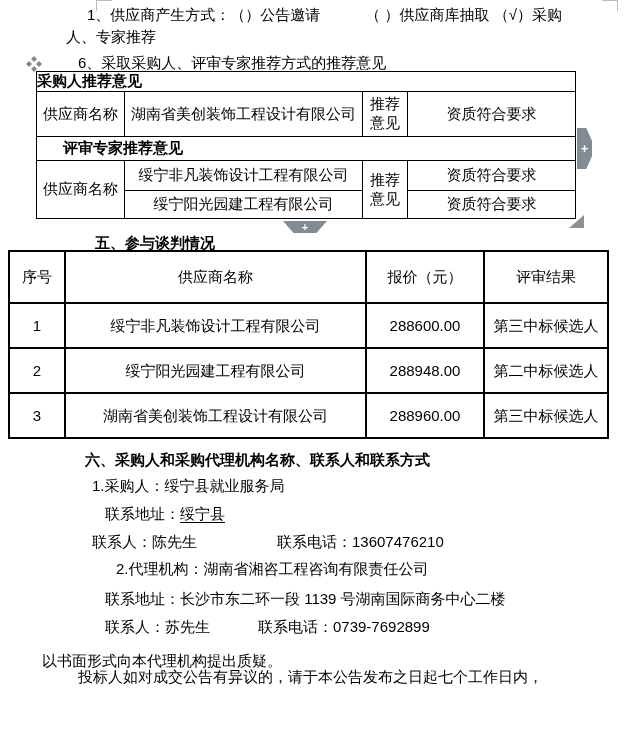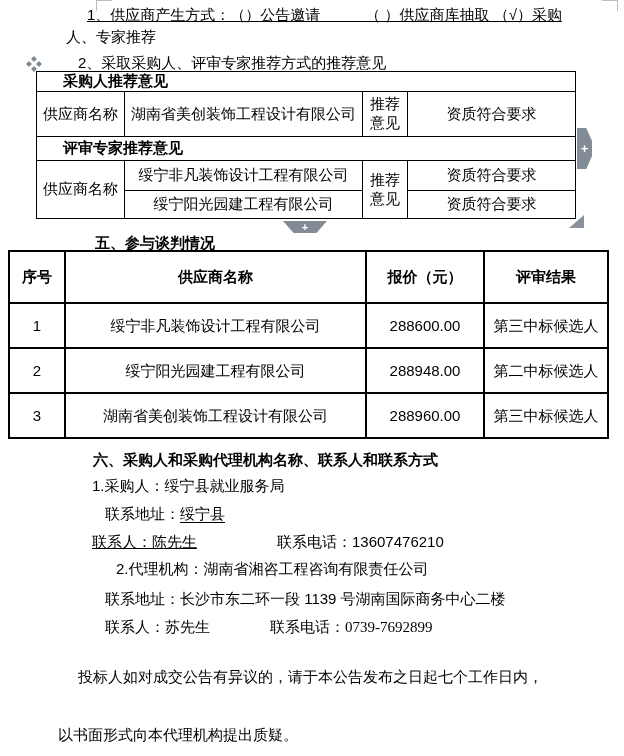--- a/index.html
+++ b/index.html
@@ -23,21 +23,21 @@
   
   table { border-collapse:collapse; table-layout:fixed; position:absolute; background:#fff; }
   td { vertical-align:middle; text-align:center; overflow:hidden; }
 
   #table1 { left:36px; top:71px; width:539px; }
   #table1 td { border:1.5px solid #000; font-size:15px; line-height:1.25; }
   #table1 td.sec { text-align:left; font-weight:bold; }
 
   #table2 { left:8px; top:250px; width:599px; }
   #table2 td { border:2px solid #000; font-size:15px; line-height:1.3; }
-  #table2 .hd { font-weight:bold; }
+  #table2 .hd { font-weight:normal; }
 
   .underline { text-decoration:underline; text-underline-offset:3px; }
 
   
   .handle { position:absolute; background:#828c96; color:#fff; display:flex; align-items:center; justify-content:center; cursor:pointer; }
   #right-plus {
     left:577px; top:128px; width:15px; height:41px;
     clip-path:polygon(0 0, 62% 0, 100% 32%, 100% 68%, 62% 100%, 0 100%);
     font-size:13px; font-weight:bold; line-height:1;
   }
@@ -52,23 +52,23 @@
     cursor:nwse-resize;
   }
   #move-handle { position:absolute; left:26px; top:56px; width:16px; height:16px; cursor:move; }
 </style>
 </head>
 <body>
 
 <div class="corner tl"></div>
 <div class="corner tr"></div>
 
-<div class="abs" style="left:87px; top:6px;text-decoration:underline;">1、供应商产生方式：（）公告邀请　　　（ ）供应商库抽取 （√）采购</div>
+<div class="abs" style="left:87px; top:6px;">1、供应商产生方式：（）公告邀请　　　（ ）供应商库抽取 （√）采购</div>
 <div class="abs" style="left:66px; top:28px;">人、专家推荐</div>
-<div class="abs" style="left:78px; top:54px;">2、采取采购人、评审专家推荐方式的推荐意见</div>
+<div class="abs" style="left:78px; top:54px;">6、采取采购人、评审专家推荐方式的推荐意见</div>
 
 <div id="move-handle">
   <svg width="16" height="16" viewBox="0 0 16 16">
     <g fill="#7f8992">
       <path d="M8 0 L11 3 L8 6 L5 3 Z"></path>
       <path d="M0 8 L3 5 L6 8 L3 11 Z"></path>
       <path d="M16 8 L13 5 L10 8 L13 11 Z"></path>
       <path d="M8 16 L11 13 L8 10 L5 13 Z"></path>
     </g>
   </svg>
@@ -76,21 +76,21 @@
 
 <table id="table1">
   <colgroup>
       <col style="width:88px">
       <col style="width:238px">
       <col style="width:45px">
       <col style="width:168px">
     </colgroup>
   <tbody>
       <tr style="height:20px">
-    <td colspan="4" class="sec" style="padding-left:26px;">采购人推荐意见</td>
+    <td colspan="4" class="sec" style="padding-left:0;">采购人推荐意见</td>
   </tr>
   <tr style="height:45px">
     <td>供应商名称</td>
     <td>湖南省美创装饰工程设计有限公司</td>
     <td style="white-space:normal;">推荐意见</td>
     <td>资质符合要求</td>
   </tr>
   <tr style="height:24px">
     <td colspan="4" class="sec" style="padding-left:26px;">评审专家推荐意见</td>
   </tr>
@@ -145,28 +145,28 @@
   </tr>
   <tr style="height:45px">
     <td>3</td>
     <td>湖南省美创装饰工程设计有限公司</td>
     <td>288960.00</td>
     <td>第三中标候选人</td>
   </tr>
 </tbody>
   </table>
 
-<div class="abs bold" style="left:93px; top:451px;">六、采购人和采购代理机构名称、联系人和联系方式</div>
+<div class="abs bold" style="left:85px; top:451px;">六、采购人和采购代理机构名称、联系人和联系方式</div>
 
 <div class="abs" style="left:92px; top:477px;">1.采购人：绥宁县就业服务局</div>
 <div class="abs" style="left:105px; top:505px;">
   <span>联系地址：</span><span class="underline">绥宁县</span>
 </div>
-<div class="abs" style="left:92px; top:533px;text-decoration:underline;">联系人：陈先生</div>
+<div class="abs" style="left:92px; top:533px;">联系人：陈先生</div>
 <div class="abs" style="left:233px; top:533px;margin-left:44px;">联系电话：13607476210</div>
 
 <div class="abs" style="left:90px; top:560px;margin-left:26px;">2.代理机构：湖南省湘咨工程咨询有限责任公司</div>
 <div class="abs" style="left:105px; top:590px;text-align:right;">联系地址：长沙市东二环一段 1139 号湖南国际商务中心二楼</div>
 <div class="abs" style="left:105px; top:618px;">联系人：苏先生</div>
-<div class="abs" style="left:270px; top:618px;font-family:Liberation Serif, serif;">联系电话：0739-7692899</div>
+<div class="abs" style="left:258px; top:618px;">联系电话：0739-7692899</div>
 
 <div class="abs" style="left:78px; top:668px;">投标人如对成交公告有异议的，请于本公告发布之日起七个工作日内，</div>
-<div class="abs" style="left:42px; top:726px;margin-left:16px;">以书面形式向本代理机构提出质疑。</div>
+<div class="abs" style="left:42px; top:652px;">以书面形式向本代理机构提出质疑。</div>
 
 </body></html>

